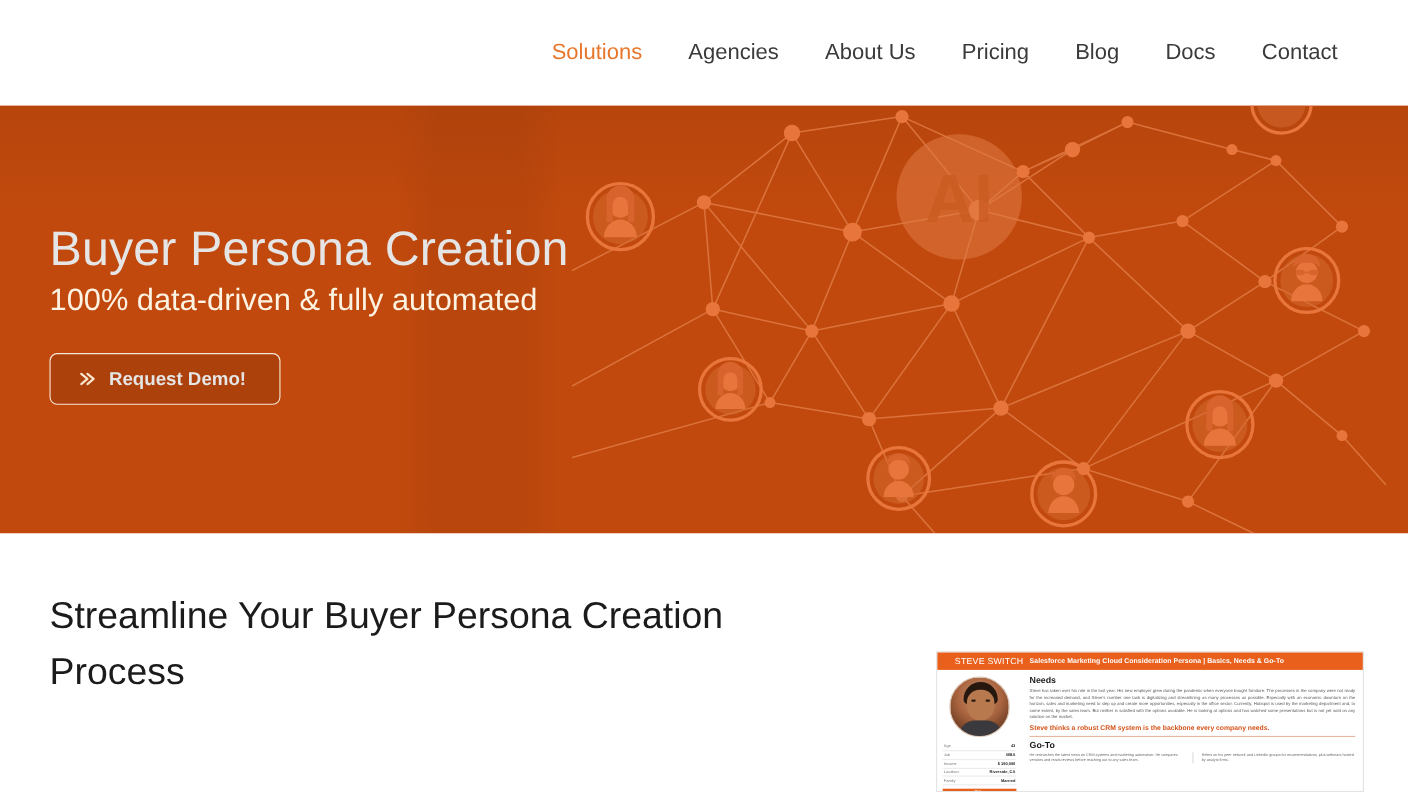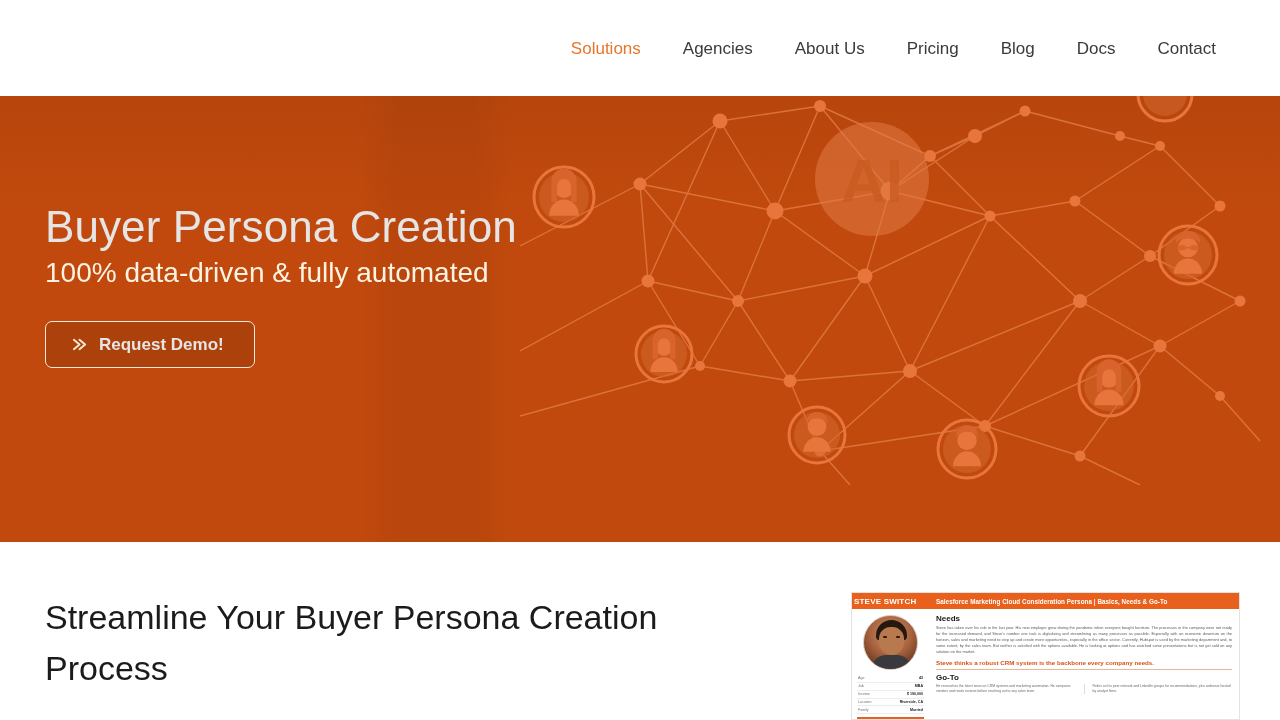--- a/index.html
+++ b/index.html
@@ -11,37 +11,37 @@
   }
 
   
   .site-header {
     width: 1280px; height: 96px;
     background: #ffffff;
     display: flex; align-items: center; justify-content: flex-end;
   }
   .main-nav { display: flex; align-items: center; }
   .nav-link {
-    font-size: 17px;
+    font-size: 20px;
     color: #3a3a3a;
     text-decoration: none;
     padding: 0 0;
     margin-left: 42px;
     line-height: 1;
     white-space: nowrap;
     cursor: pointer;
   }
   .nav-link:first-child { margin-left: 0; }
   .nav-link.active { color: #e8762a; }
   .nav-spacer { width: 64px; }
 
   
   .hero {
     position: relative;
-    width: 1280px; height: 446px;
+    width: 1280px; height: 389px;
     background: #c1490d;
     overflow: hidden;
     padding-left: 44px;
   }
   .hero-bands {
     position: absolute; inset: 0;
     background:
       linear-gradient(90deg,
         rgba(0,0,0,0) 0%,
         rgba(0,0,0,0) 28%,
@@ -134,22 +134,22 @@
     font-family: "Liberation Sans", sans-serif;
   }
   .persona-topbar {
     display: flex; align-items: center;
     height: 16px;
     background: #e8601c;
   }
   .persona-name {
     color: #ffffff;
     font-size: 8px;
-    font-weight: 700;
-    padding-left: 2px;
+    font-weight: 400;
+    padding-left: 16px;
     width: 84px;
     letter-spacing: 0.2px;
     white-space: nowrap;
   }
   .persona-headline {
     color: #ffffff;
     font-size: 6.3px;
     font-weight: 600;
     white-space: nowrap;
     letter-spacing: 0.05px;

